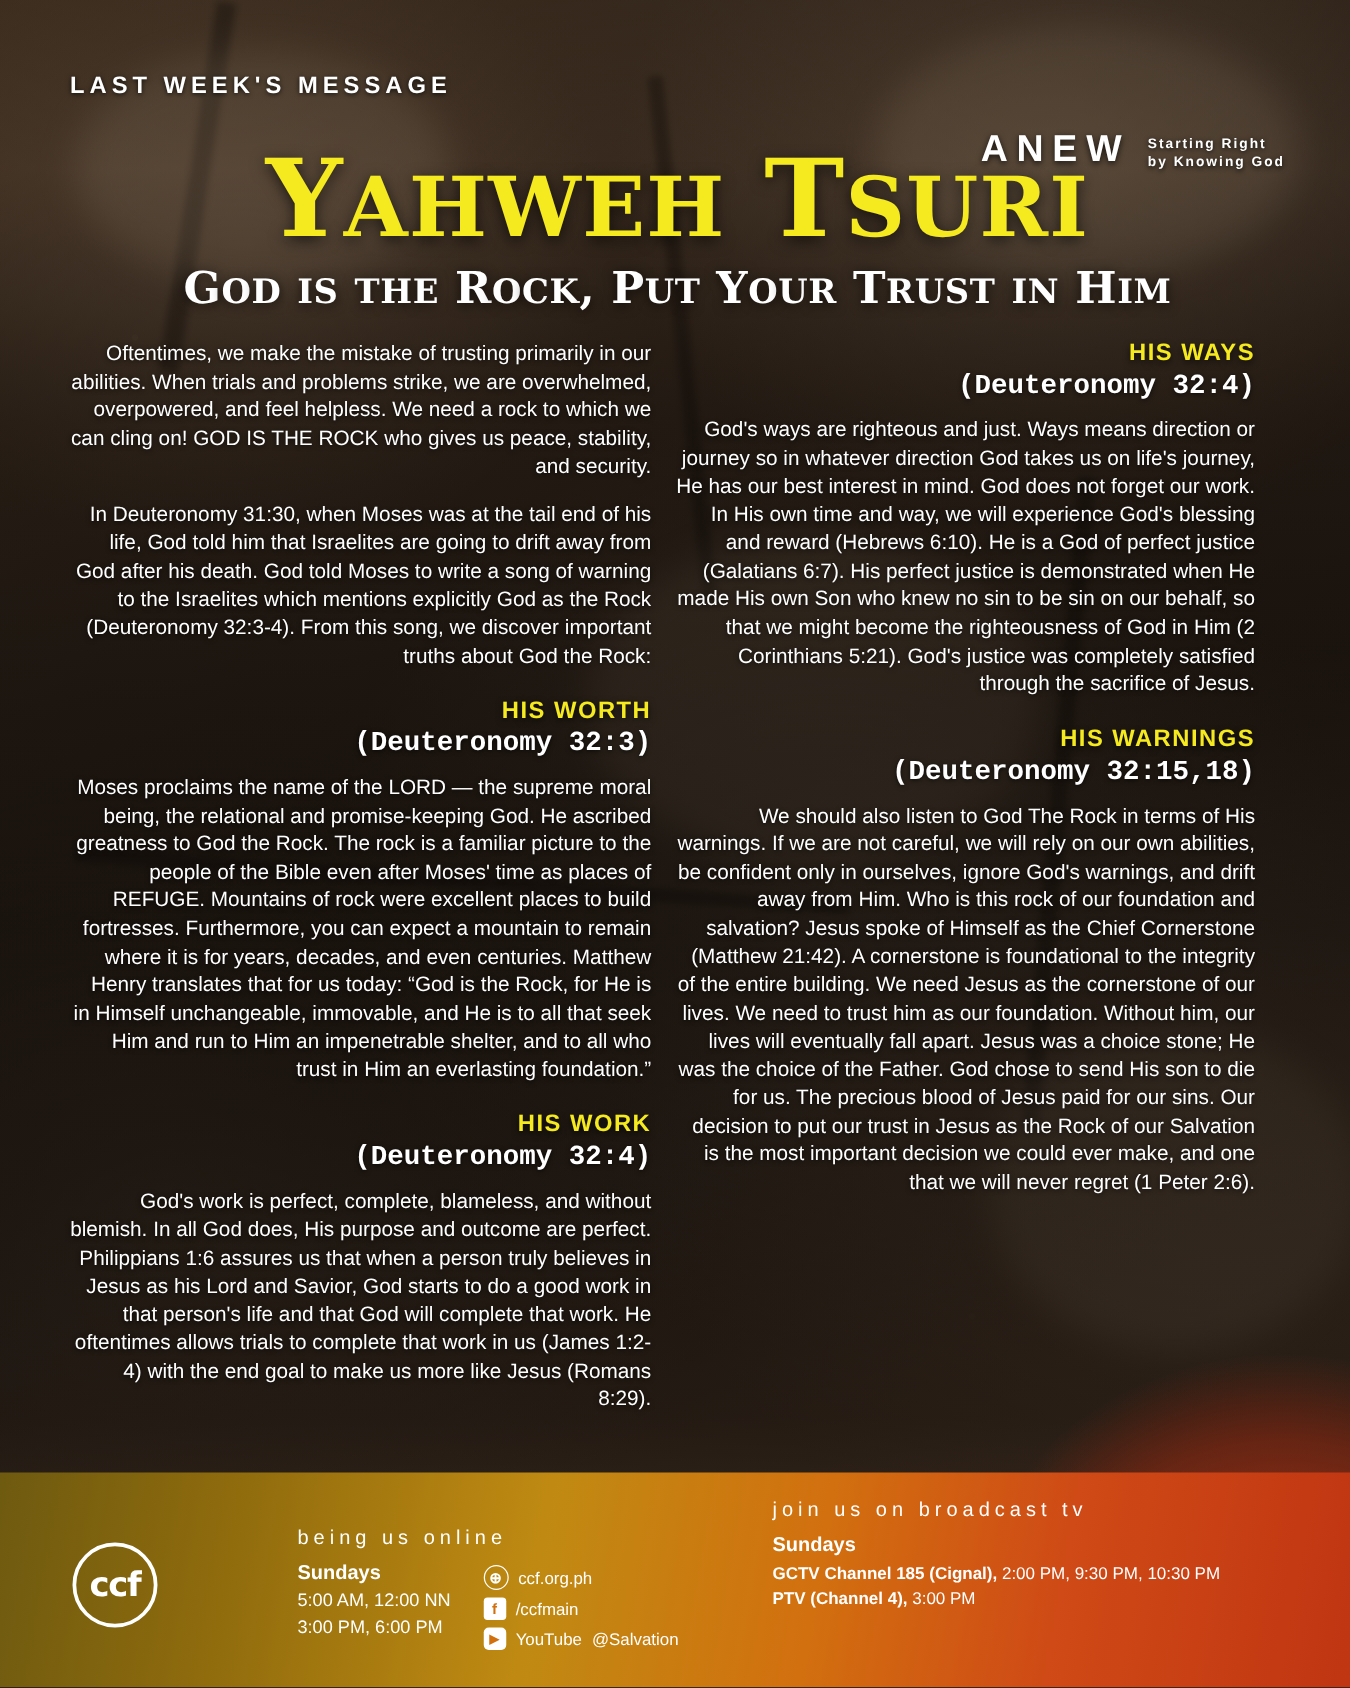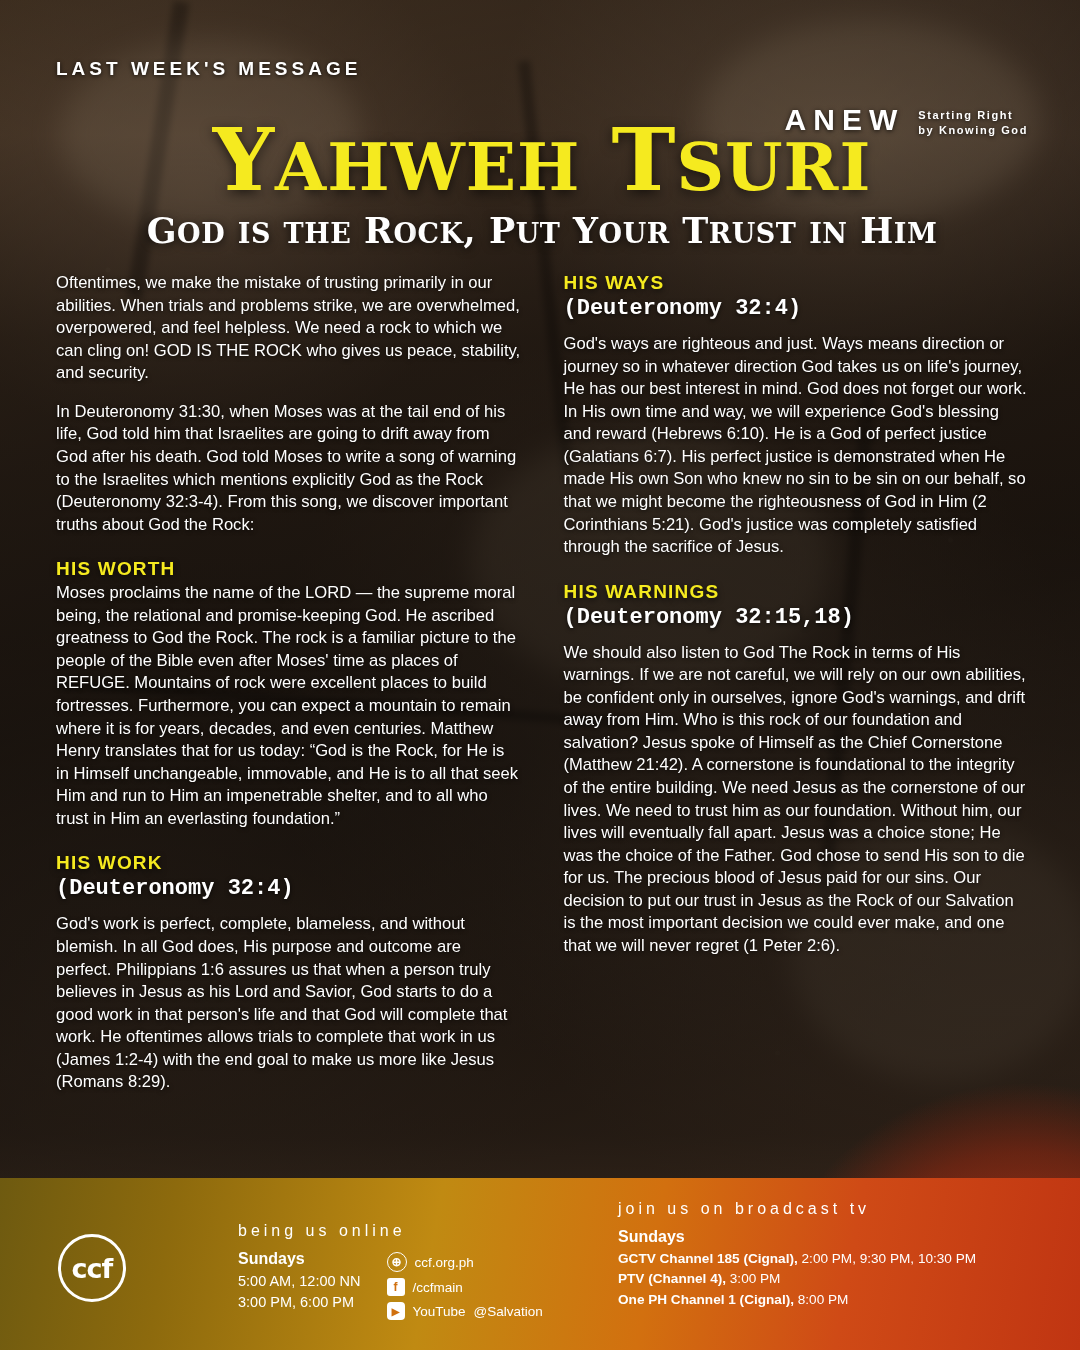--- a/index.html
+++ b/index.html
@@ -149,21 +149,22 @@
     font-size: 27px;
   }
 
   
   .columns {
     position: absolute;
     top: 272px;
     left: 56px;
     width: 972px;
     display: flex;
-    gap: 43px;
+    gap: 18px;
+    text-align: right;
   }
   .col {
     width: 465px;
   }
   .para {
     color: #ffffff;
     font-size: 16.6px;
     line-height: 1.36;
     margin: 0 0 16px 0;
     text-shadow: 0 1px 4px rgba(0,0,0,0.75);
@@ -333,20 +334,21 @@
     <div class="title-sub"><span>G</span><span class="small">O</span><span class="small">D</span><span> </span><span class="small">I</span><span class="small">S</span><span> </span><span class="small">T</span><span class="small">H</span><span class="small">E</span><span> </span><span>R</span><span class="small">O</span><span class="small">C</span><span class="small">K</span><span>,</span><span> </span><span>P</span><span class="small">U</span><span class="small">T</span><span> </span><span>Y</span><span class="small">O</span><span class="small">U</span><span class="small">R</span><span> </span><span>T</span><span class="small">R</span><span class="small">U</span><span class="small">S</span><span class="small">T</span><span> </span><span class="small">I</span><span class="small">N</span><span> </span><span>H</span><span class="small">I</span><span class="small">M</span></div>
   </div>
 
   <div class="columns">
 
     <div class="col col-left">
       <p class="para">Oftentimes, we make the mistake of trusting primarily in our abilities. When trials and problems strike, we are overwhelmed, overpowered, and feel helpless. We need a rock to which we can cling on! GOD IS THE ROCK who gives us peace, stability, and security.</p>
       <p class="para">In Deuteronomy 31:30, when Moses was at the tail end of his life, God told him that Israelites are going to drift away from God after his death. God told Moses to write a song of warning to the Israelites which mentions explicitly God as the Rock (Deuteronomy 32:3-4). From this song, we discover important truths about God the Rock:</p>
 
       <div class="sec-title">HIS WORTH</div>
+      <div class="sec-ref">(Deuteronomy 32:3)</div>
       <p class="para">Moses proclaims the name of the LORD — the supreme moral being, the relational and promise-keeping God. He ascribed greatness to God the Rock. The rock is a familiar picture to the people of the Bible even after Moses' time as places of REFUGE. Mountains of rock were excellent places to build fortresses. Furthermore, you can expect a mountain to remain where it is for years, decades, and even centuries. Matthew Henry translates that for us today: “God is the Rock, for He is in Himself unchangeable, immovable, and He is to all that seek Him and run to Him an impenetrable shelter, and to all who trust in Him an everlasting foundation.”</p>
 
       <div class="sec-title">HIS WORK</div>
       <div class="sec-ref">(Deuteronomy 32:4)</div>
       <p class="para">God's work is perfect, complete, blameless, and without blemish. In all God does, His purpose and outcome are perfect. Philippians 1:6 assures us that when a person truly believes in Jesus as his Lord and Savior, God starts to do a good work in that person's life and that God will complete that work. He oftentimes allows trials to complete that work in us (James 1:2-4) with the end goal to make us more like Jesus (Romans 8:29).</p>
     </div>
 
     <div class="col col-right">
       <div class="sec-title">HIS WAYS</div>
       <div class="sec-ref">(Deuteronomy 32:4)</div>
@@ -394,22 +396,18 @@
         <div class="fheading">join us on broadcast tv</div>
         <div class="fsub">Sundays</div>
         <div class="tv-line">
           <b>GCTV Channel 185 (Cignal),</b>
           <span>2:00 PM, 9:30 PM, 10:30 PM</span>
         </div>
         <div class="tv-line">
           <b>PTV (Channel 4),</b>
           <span>3:00 PM</span>
         </div>
-        <div class="tv-line">
-          <b>One PH Channel 1 (Cignal),</b>
-          <span>8:00 PM</span>
-        </div>
       </div>
 
     </div>
   </div>
 
 </div>
 
 </body></html>

